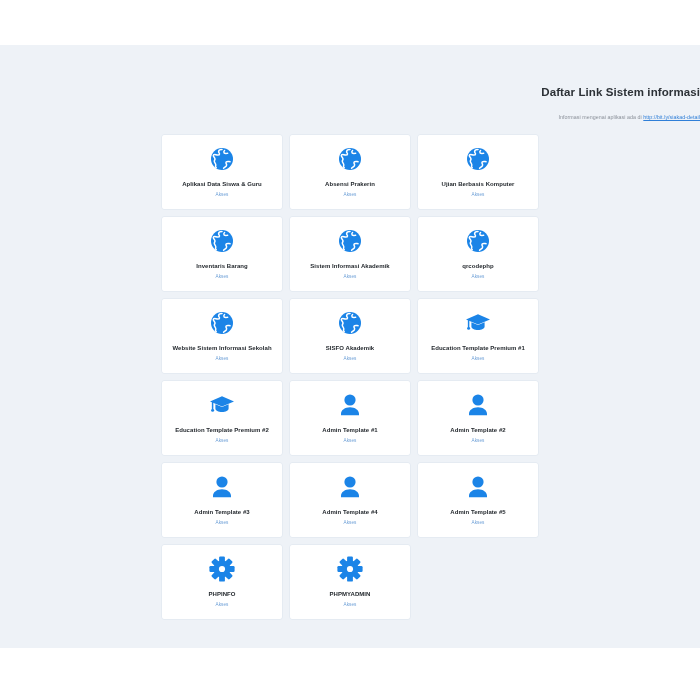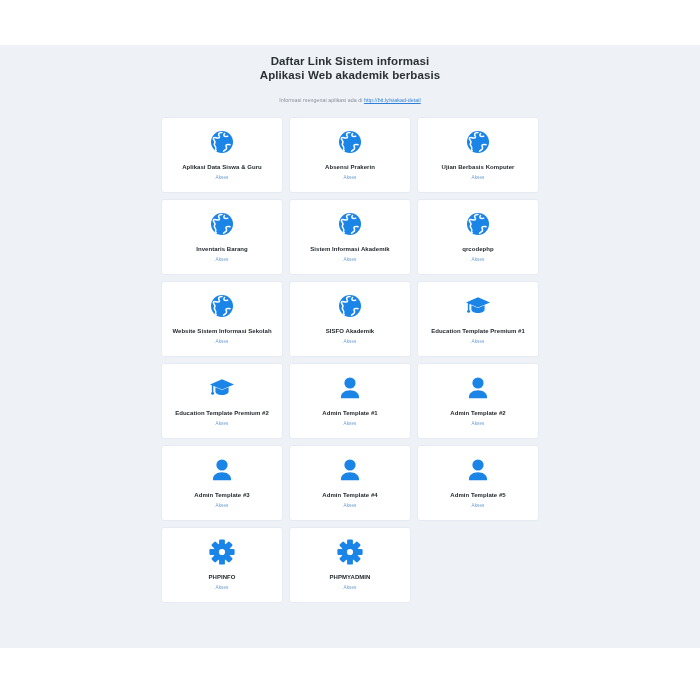--- a/index.html
+++ b/index.html
@@ -23,22 +23,22 @@
     position: absolute;
     left: 0;
     top: 45px;
     width: 700px;
     height: 603px;
     background: #eef2f7;
     box-sizing: border-box;
     overflow: hidden;
   }
   .header {
-    padding-top: 9px;
-    text-align: center;
+    padding-top: 40px;
+    text-align: right;
   }
   .header h1 {
     margin: 0;
     font-size: 11.5px;
     line-height: 14px;
     font-weight: bold;
     color: #2c3136;
     letter-spacing: 0.1px;
   }
   .header h1 .l {
@@ -104,21 +104,20 @@
 </style>
 </head>
 <body>
 
 <div id="page">
   <div class="page-body">
 
     <div class="header">
       <h1>
         <span class="l">Daftar Link Sistem informasi</span>
-        <span class="l">Aplikasi Web akademik berbasis</span>
       </h1>
       <div class="subtitle">
         <span>Informasi mengenai aplikasi ada di </span><a class="url" href="#">http://bit.ly/siakad-detail</a>
       </div>
     </div>
 
     <div class="grid" id="card-grid">
         <div class="card">
           <div class="card-icon">
             <svg width="24" height="24" viewBox="0 0 24 24" aria-hidden="true">

